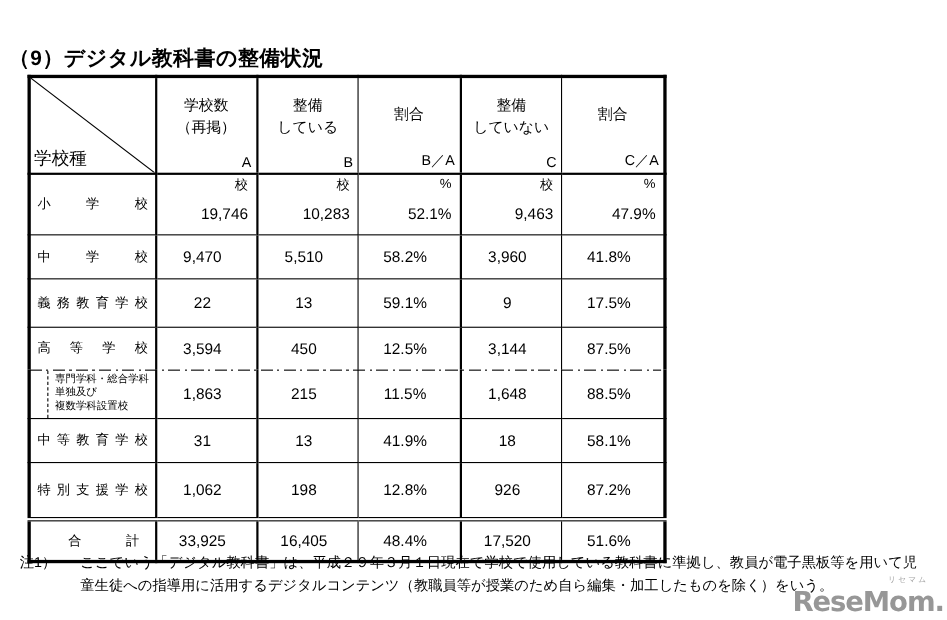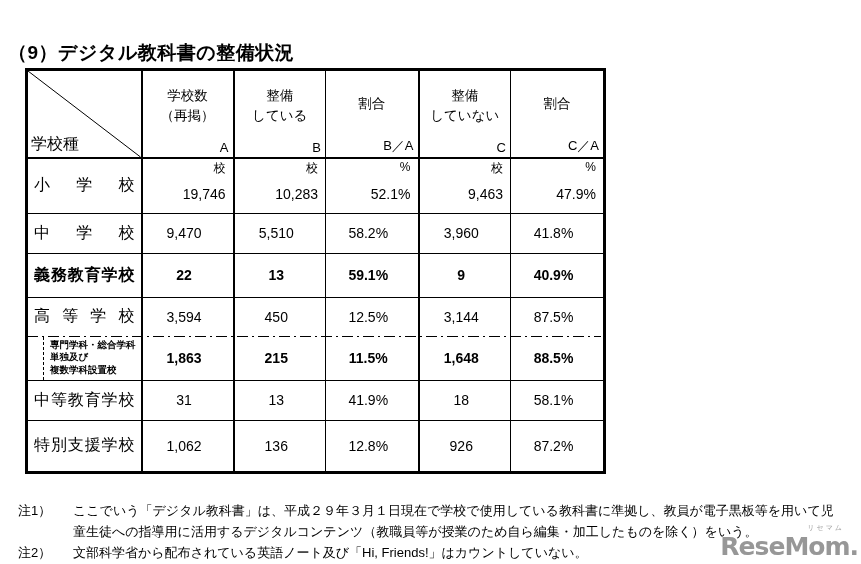--- a/index.html
+++ b/index.html
@@ -36,30 +36,30 @@
     font-size:13.5px; line-height:1.45; text-align:center; white-space:pre-line;
   }
   .hletter { font-size:13px; text-align:right; padding:0 4px 2px 0; }
   th.corner { position:relative; }
   th.corner svg { position:absolute; inset:0; width:100%; height:100%; }
   .corner-label { position:absolute; left:3px; bottom:2px; font-size:16px; }
 
   
   tr.r0 { height:55px; }
   tr.r1, tr.r5 { height:40px; }
-  tr.r2, tr.r4 { height:44px;font-weight:bold; }
+  tr.r2, tr.r4 { height:44px; }
   tr.r3 { height:39px; }
   tr.r6 { height:52px; }
   tr.total { height:38px; }
 
   td { font-size:14px; vertical-align:middle; }
   td.val { text-align:center; padding-right:7px; }
   td.rowlabel {
     text-align:justify; text-align-last:justify;
-    padding:0 6px; font-size:16px; letter-spacing:0;
+    padding:0 6px; font-size:12px; letter-spacing:0;
   }
   tr.total td.rowlabel { padding:0 14px 0 34px; }
   td.sublabel {
     text-align:left; text-align-last:left;
     font-size:9.5px; line-height:1.35; white-space:pre-line;
     padding-left:22px; padding-right:2px;
   }
   
   .cellu { display:flex; flex-direction:column; height:53px; }
   .unit { font-size:12px; text-align:right; padding:1px 7px 0 0; height:17px; }
@@ -190,21 +190,21 @@
       <td class="val c3">3,960</td>
       <td class="val c4">41.8%</td>
     </tr>
 
     <tr class="r2">
       <td class="rowlabel">義務教育学校</td>
       <td class="val c0">22</td>
       <td class="val c1">13</td>
       <td class="val c2">59.1%</td>
       <td class="val c3">9</td>
-      <td class="val c4">40.9%</td>
+      <td class="val c4">17.5%</td>
     </tr>
 
     <tr class="r3">
       <td class="rowlabel">高等学校</td>
       <td class="val c0">3,594</td>
       <td class="val c1">450</td>
       <td class="val c2">12.5%</td>
       <td class="val c3">3,144</td>
       <td class="val c4">87.5%</td>
     </tr>
@@ -225,39 +225,43 @@
       <td class="val c0">31</td>
       <td class="val c1">13</td>
       <td class="val c2">41.9%</td>
       <td class="val c3">18</td>
       <td class="val c4">58.1%</td>
     </tr>
 
     <tr class="r6">
       <td class="rowlabel">特別支援学校</td>
       <td class="val c0">1,062</td>
-      <td class="val c1">136</td>
+      <td class="val c1">198</td>
       <td class="val c2">12.8%</td>
       <td class="val c3">926</td>
       <td class="val c4">87.2%</td>
     </tr>
 
+    <tr class="total">
+      <td class="rowlabel">合計</td>
+      <td class="val c0">33,925</td>
+      <td class="val c1">16,405</td>
+      <td class="val c2">48.4%</td>
+      <td class="val c3">17,520</td>
+      <td class="val c4">51.6%</td>
+    </tr>
   </tbody>
     </table>
   <div class="dashdot"></div>
   <div class="bracket"></div>
 </div>
 
 <div class="notes">
   <div class="note">
     <span class="num">注1）</span>
     <span class="txt">ここでいう「デジタル教科書」は、平成２９年３月１日現在で学校で使用している教科書に準拠し、教員が電子黒板等を用いて児童生徒への指導用に活用するデジタルコンテンツ（教職員等が授業のため自ら編集・加工したものを除く）をいう。</span>
   </div>
-  <div class="note">
-    <span class="num">注2）</span>
-    <span class="txt">文部科学省から配布されている英語ノート及び「Hi, Friends!」はカウントしていない。</span>
-  </div>
 </div>
 
 <div class="watermark">
   <span class="ruby">リセマム</span>
   <span class="logo">ReseMom.</span>
 </div>
 
 </body></html>

